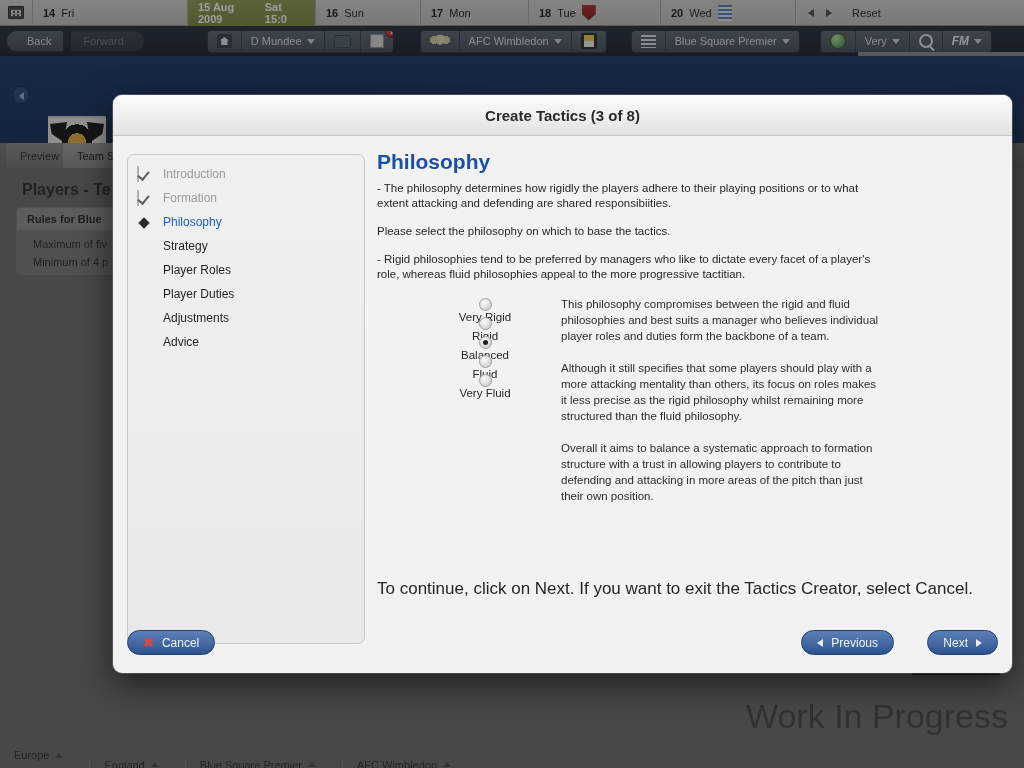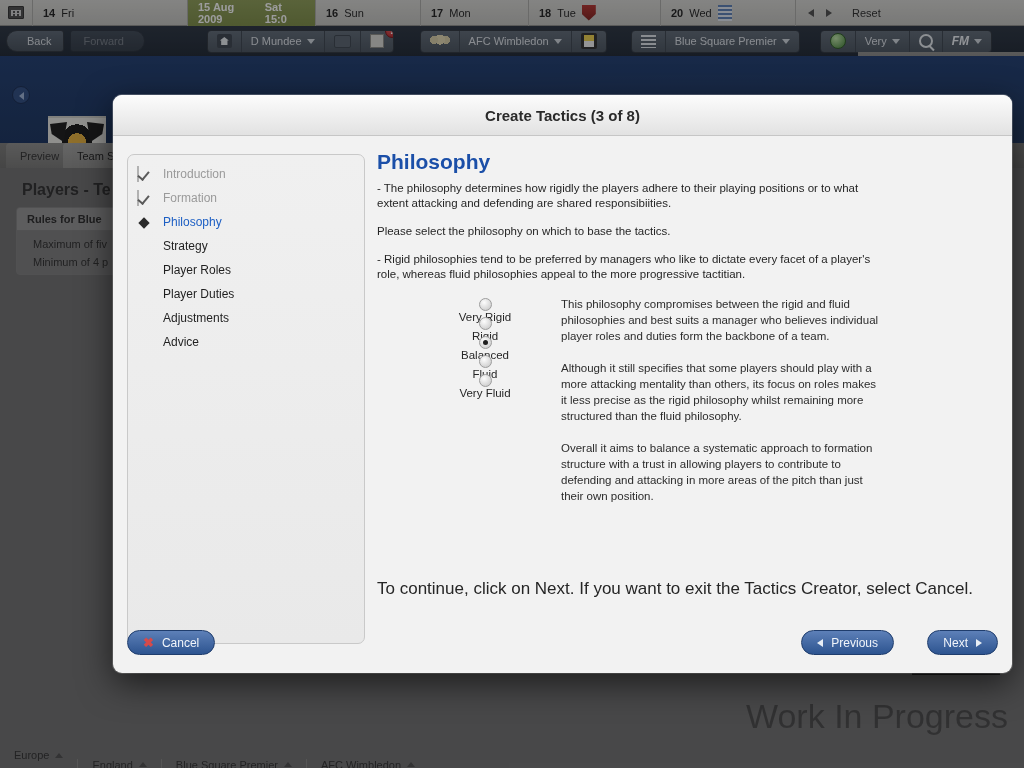--- a/index.html
+++ b/index.html
@@ -216,21 +216,21 @@
 
   
   .watermark {
     position:absolute; right:16px; bottom:32px;
     font-size:34px; color:#3a3a3a; opacity:.72;
   }
 
   
   .statusbar {
     position:absolute; bottom:0; left:0; width:1024px; height:26px;
-    display:flex; align-items:center; gap:0; padding-left:14px;
+    display:flex; align-items:center; gap:12px; padding-left:14px;
     font-size:11px; color:#2e2e2e;
   }
   .crumb { display:flex; align-items:center; gap:6px; padding:0 14px 0 0; }
   .crumb + .crumb { padding-left:14px; border-left:1px solid #858583;margin-top:19px; }
   .caret-u { width:0;height:0;border-left:4px solid transparent;border-right:4px solid transparent;border-bottom:5px solid #4a4a4a; }
 
   
   #dim { position:absolute; inset:0; background:rgba(20,20,22,.42); }
 
   

